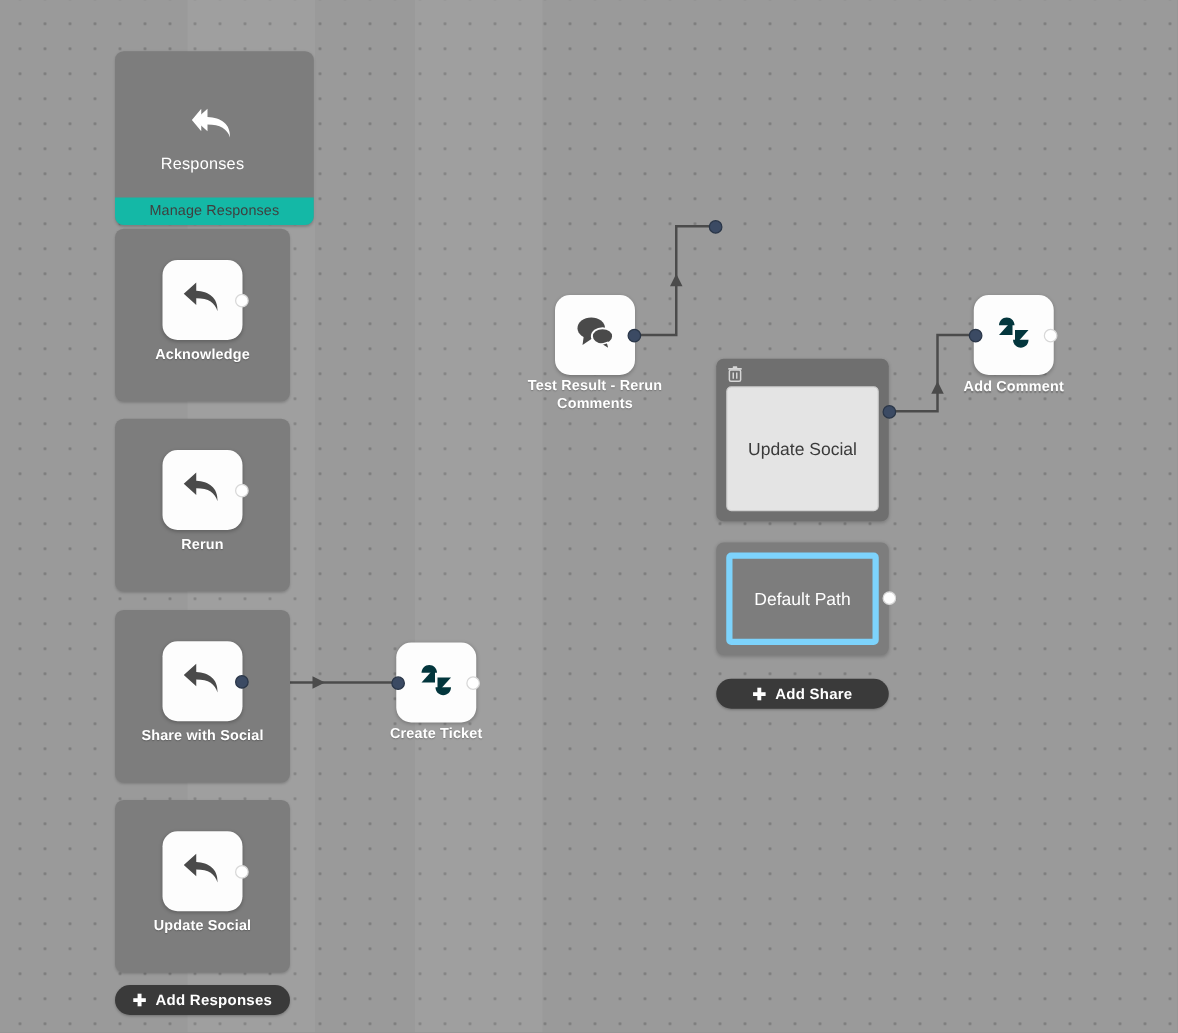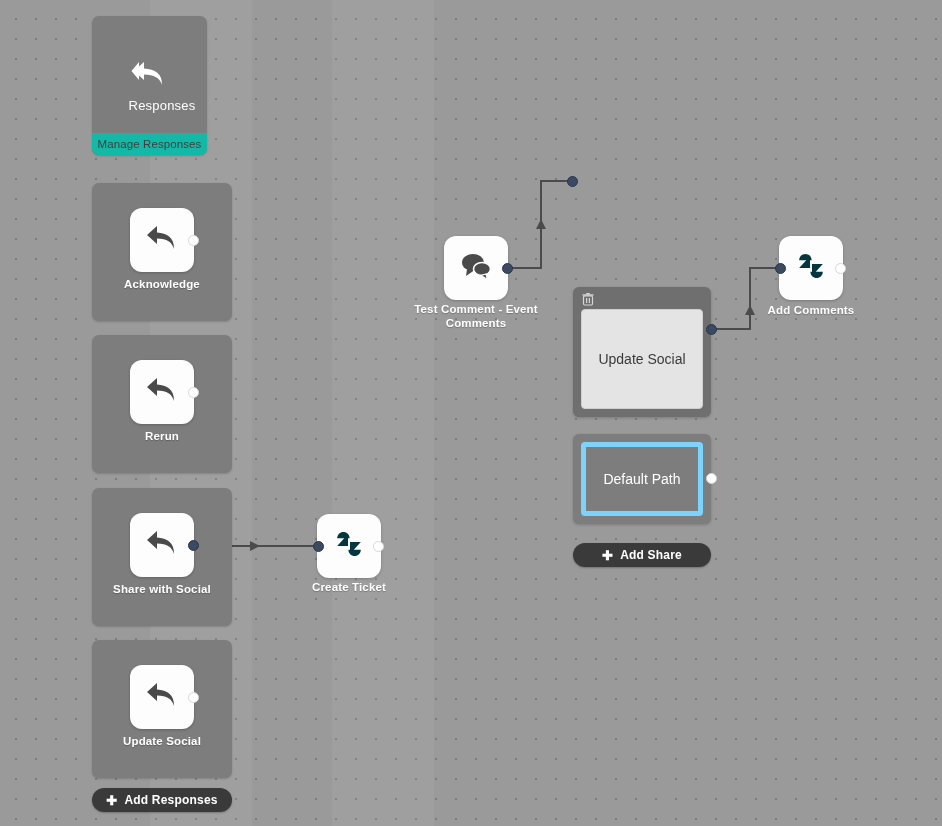--- a/index.html
+++ b/index.html
@@ -223,21 +223,21 @@
     <path class="edge" d="M 197,546 L 316,546"></path>
     <polygon class="arrow" points="250,541 260,546 250,551"></polygon>
 
     <path class="edge" d="M 508,268 L 541,268 L 541,181 L 568,181"></path>
     <polygon class="arrow" points="536,229 541,219 546,229"></polygon>
 
     <path class="edge" d="M 712,329 L 750,329 L 750,268 L 778,268"></path>
     <polygon class="arrow" points="745,315 750,305 755,315"></polygon>
   </svg>
 
-  <div class="group with-footer" style="left:92px; top:16px; width:115px; height:139px;">
+  <div class="group with-footer" style="left:92px; top:41px; width:159px; height:139px;">
     <div style="position:absolute;left:0;right:0;top:42px;display:flex;justify-content:center;">
       <svg width="40" height="32" viewBox="0 0 40 32">
         <path d="M14 4 L4 13 L14 22 L14 16.5 C24 16.5 30 20 32 27 C32.5 16 25 11 14 10.5 Z" fill="#ffffff"></path>
         <path d="M9 4 L1.5 13 L9 22 L9 17 L4.5 13 L9 9 Z" fill="#ffffff"></path>
       </svg>
     </div>
     <div class="group-title" style="left:0;width:140px;top:82px;">Responses</div>
     <div class="chip">Manage Responses</div>
   </div>
 
@@ -312,21 +312,21 @@
     <span>
       <svg width="34" height="30" viewBox="0 0 34 30">
         <ellipse cx="14" cy="11.5" rx="11" ry="8.5" fill="#4a4a4a"></ellipse>
         <path d="M8 18 L7 25 L15 19.5 Z" fill="#4a4a4a"></path>
         <ellipse cx="23" cy="18" rx="8.5" ry="6.5" fill="#4a4a4a" stroke="#fdfdfd" stroke-width="1.6"></ellipse>
         <path d="M27 23 L28.5 28.5 L22 24.5 Z" fill="#4a4a4a" stroke="#fdfdfd" stroke-width="1.2"></path>
       </svg>
     </span>
   </div>
   <div class="dot filled" style="left:502px; top:263px;"></div>
-  <div class="node-label" style="left:401px; top:302px;">Test Comment - Event Comments</div>
+  <div class="node-label" style="left:401px; top:302px;">Test Result - Rerun Comments</div>
 
   <div class="dot filled" style="left:567px; top:176px;"></div>
 
   <div class="path-node selected" style="left:573px; top:287px; width:138px; height:130px;">
     <span class="trash">
       <svg width="14" height="14" viewBox="0 0 14 14">
         <rect x="2.5" y="4" width="9" height="9" rx="1.2" fill="none" stroke="#e8e8e8" stroke-width="1.2"></rect>
         <rect x="1.5" y="2.3" width="11" height="1.5" rx=".6" fill="#e8e8e8"></rect>
         <rect x="5.2" y="1" width="3.6" height="1.6" rx=".5" fill="#e8e8e8"></rect>
         <rect x="5" y="6" width="1.2" height="5" fill="#e8e8e8"></rect>
@@ -352,15 +352,15 @@
       <svg width="32" height="32" viewBox="0 0 32 32">
         <path d="M15 6 L15 18 L4.2 18 Z" fill="#03363D"></path>
         <path d="M4.2 10.5 C4.2 6.9 7.0 4.2 10.4 4.2 C13.8 4.2 16.6 6.9 16.6 10.5 Z" fill="#03363D" transform="translate(0,-0.3)"></path>
         <path d="M17 26 L17 14 L27.8 14 Z" fill="#03363D"></path>
         <path d="M27.8 21.5 C27.8 25.1 25.0 27.8 21.6 27.8 C18.2 27.8 15.4 25.1 15.4 21.5 Z" fill="#03363D" transform="translate(0,0.3)"></path>
       </svg>
     </span>
   </div>
   <div class="dot filled" style="left:775px; top:263px;"></div>
   <div class="dot open" style="left:835px; top:263px;"></div>
-  <div class="node-label" style="left:736px; top:303px;">Add Comments</div>
+  <div class="node-label" style="left:736px; top:303px;">Add Comment</div>
 
 </div>
 
 </body></html>

